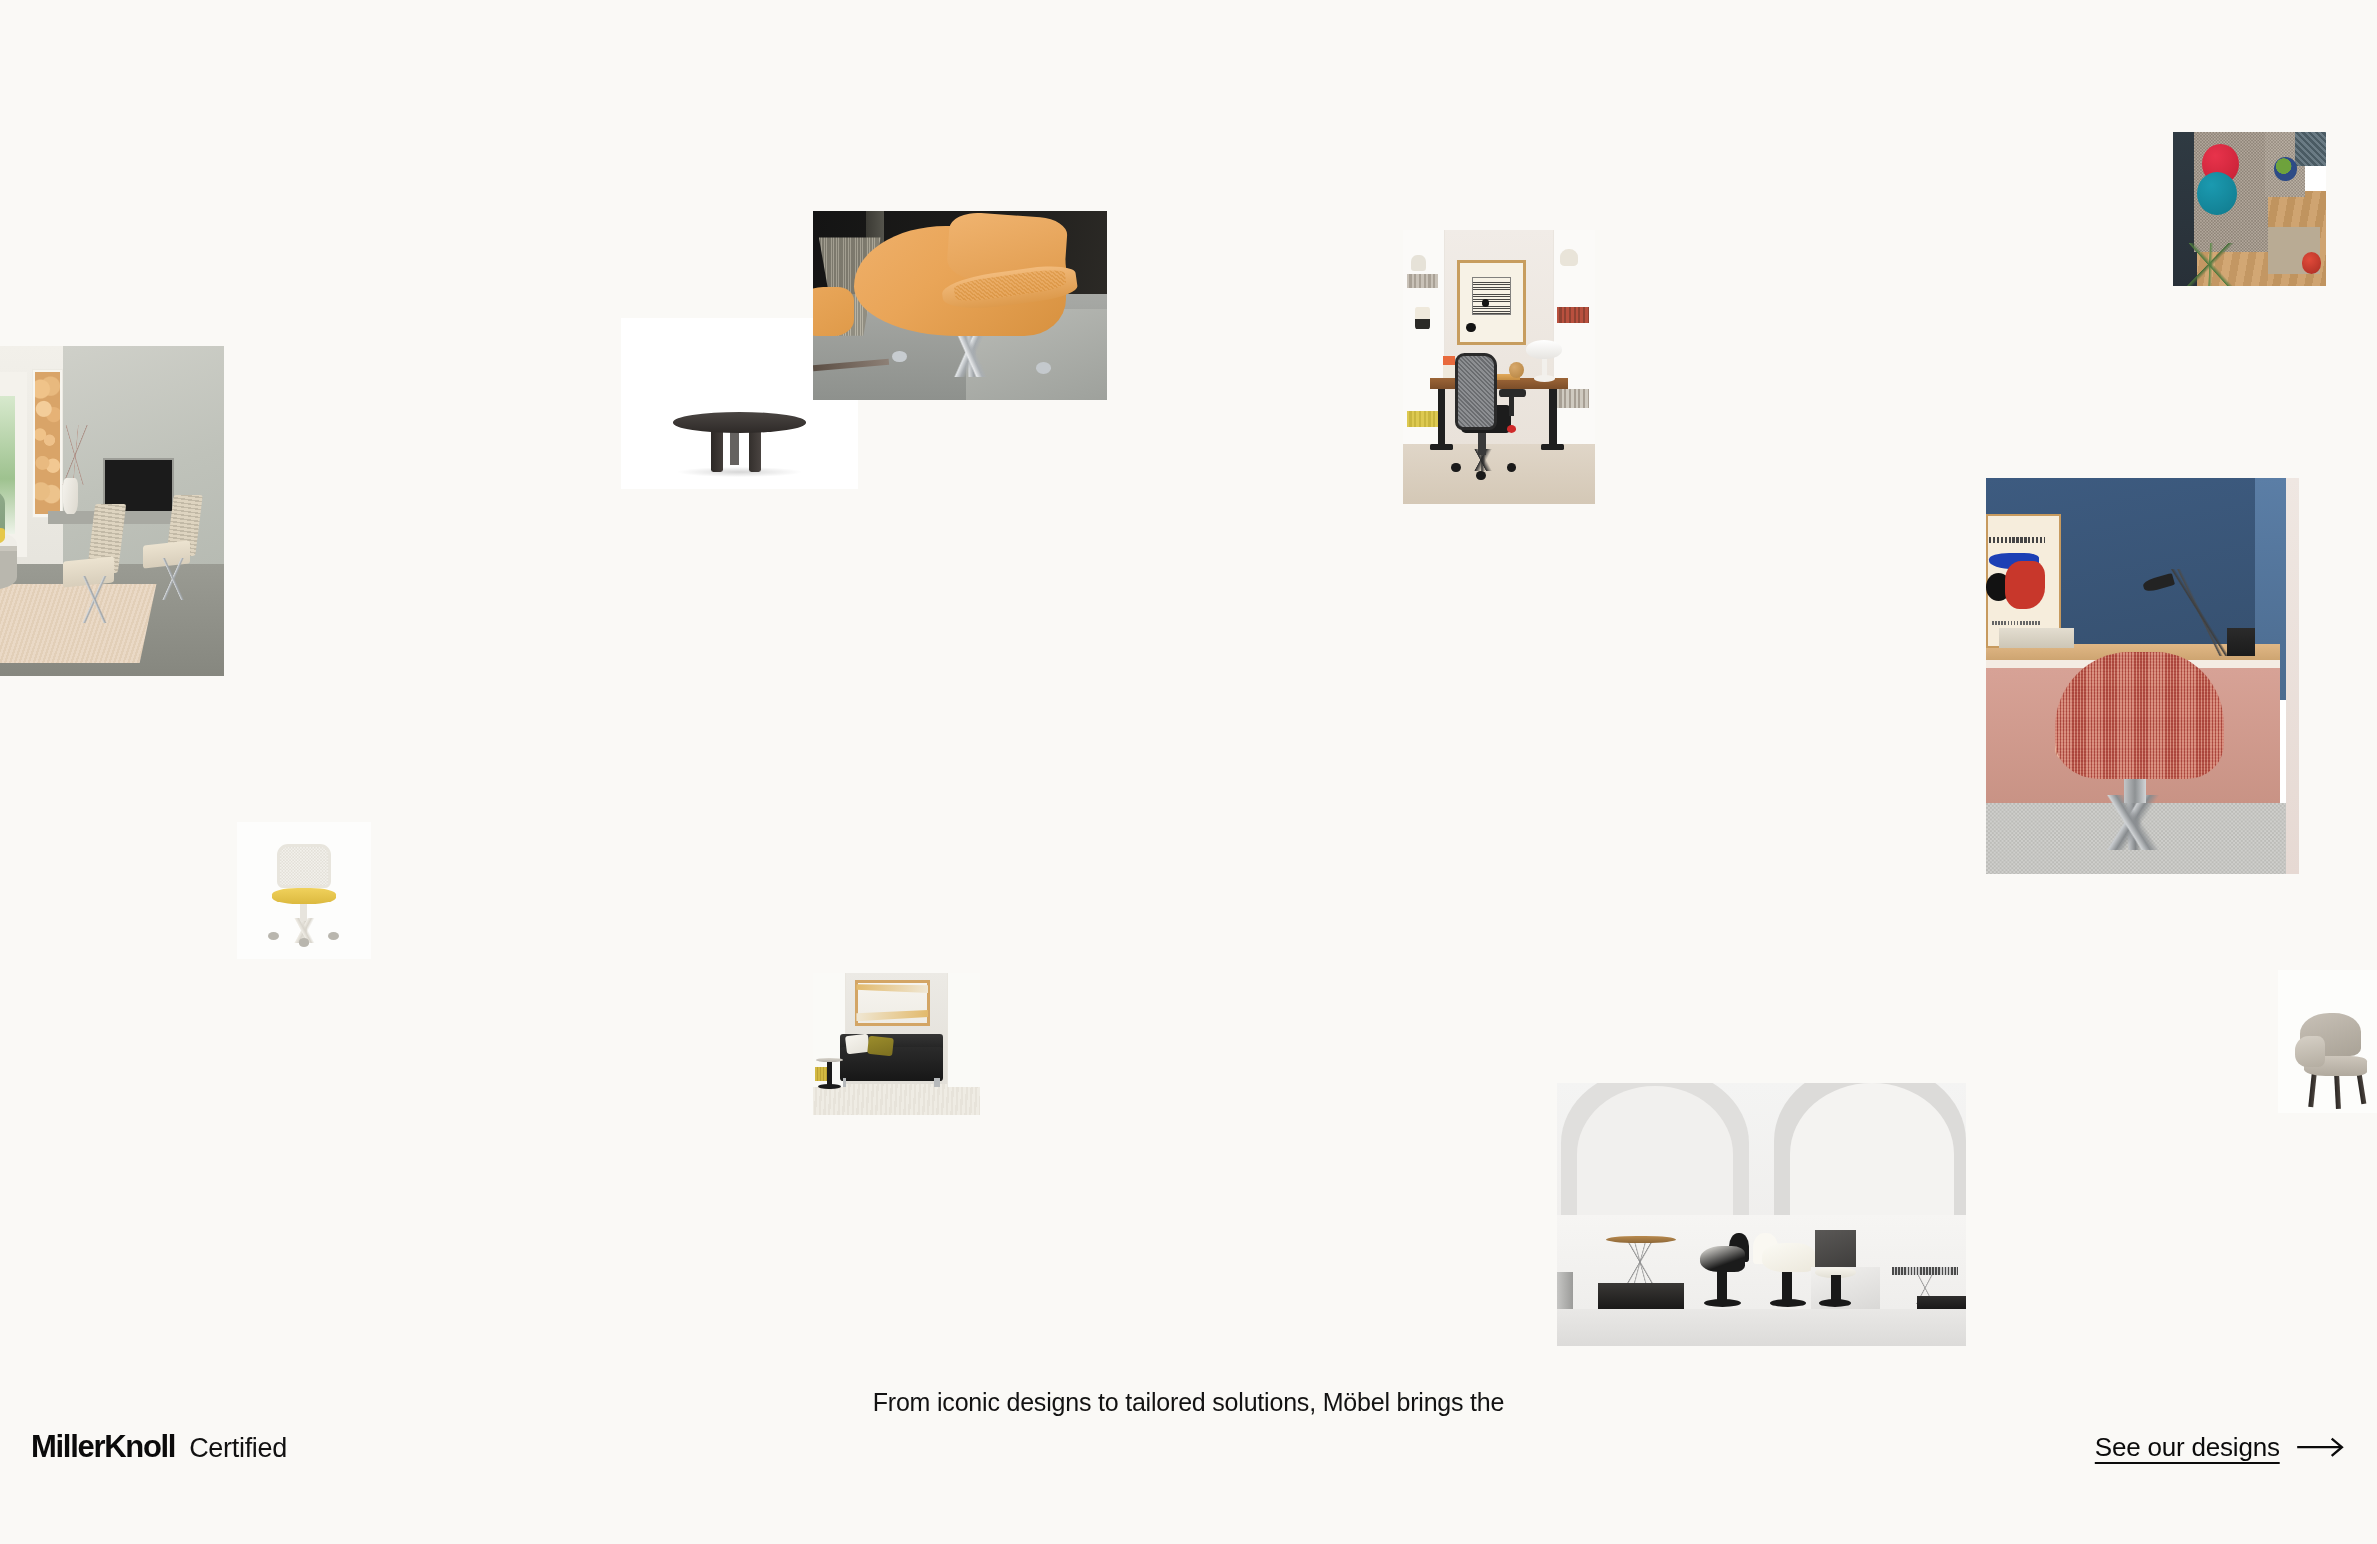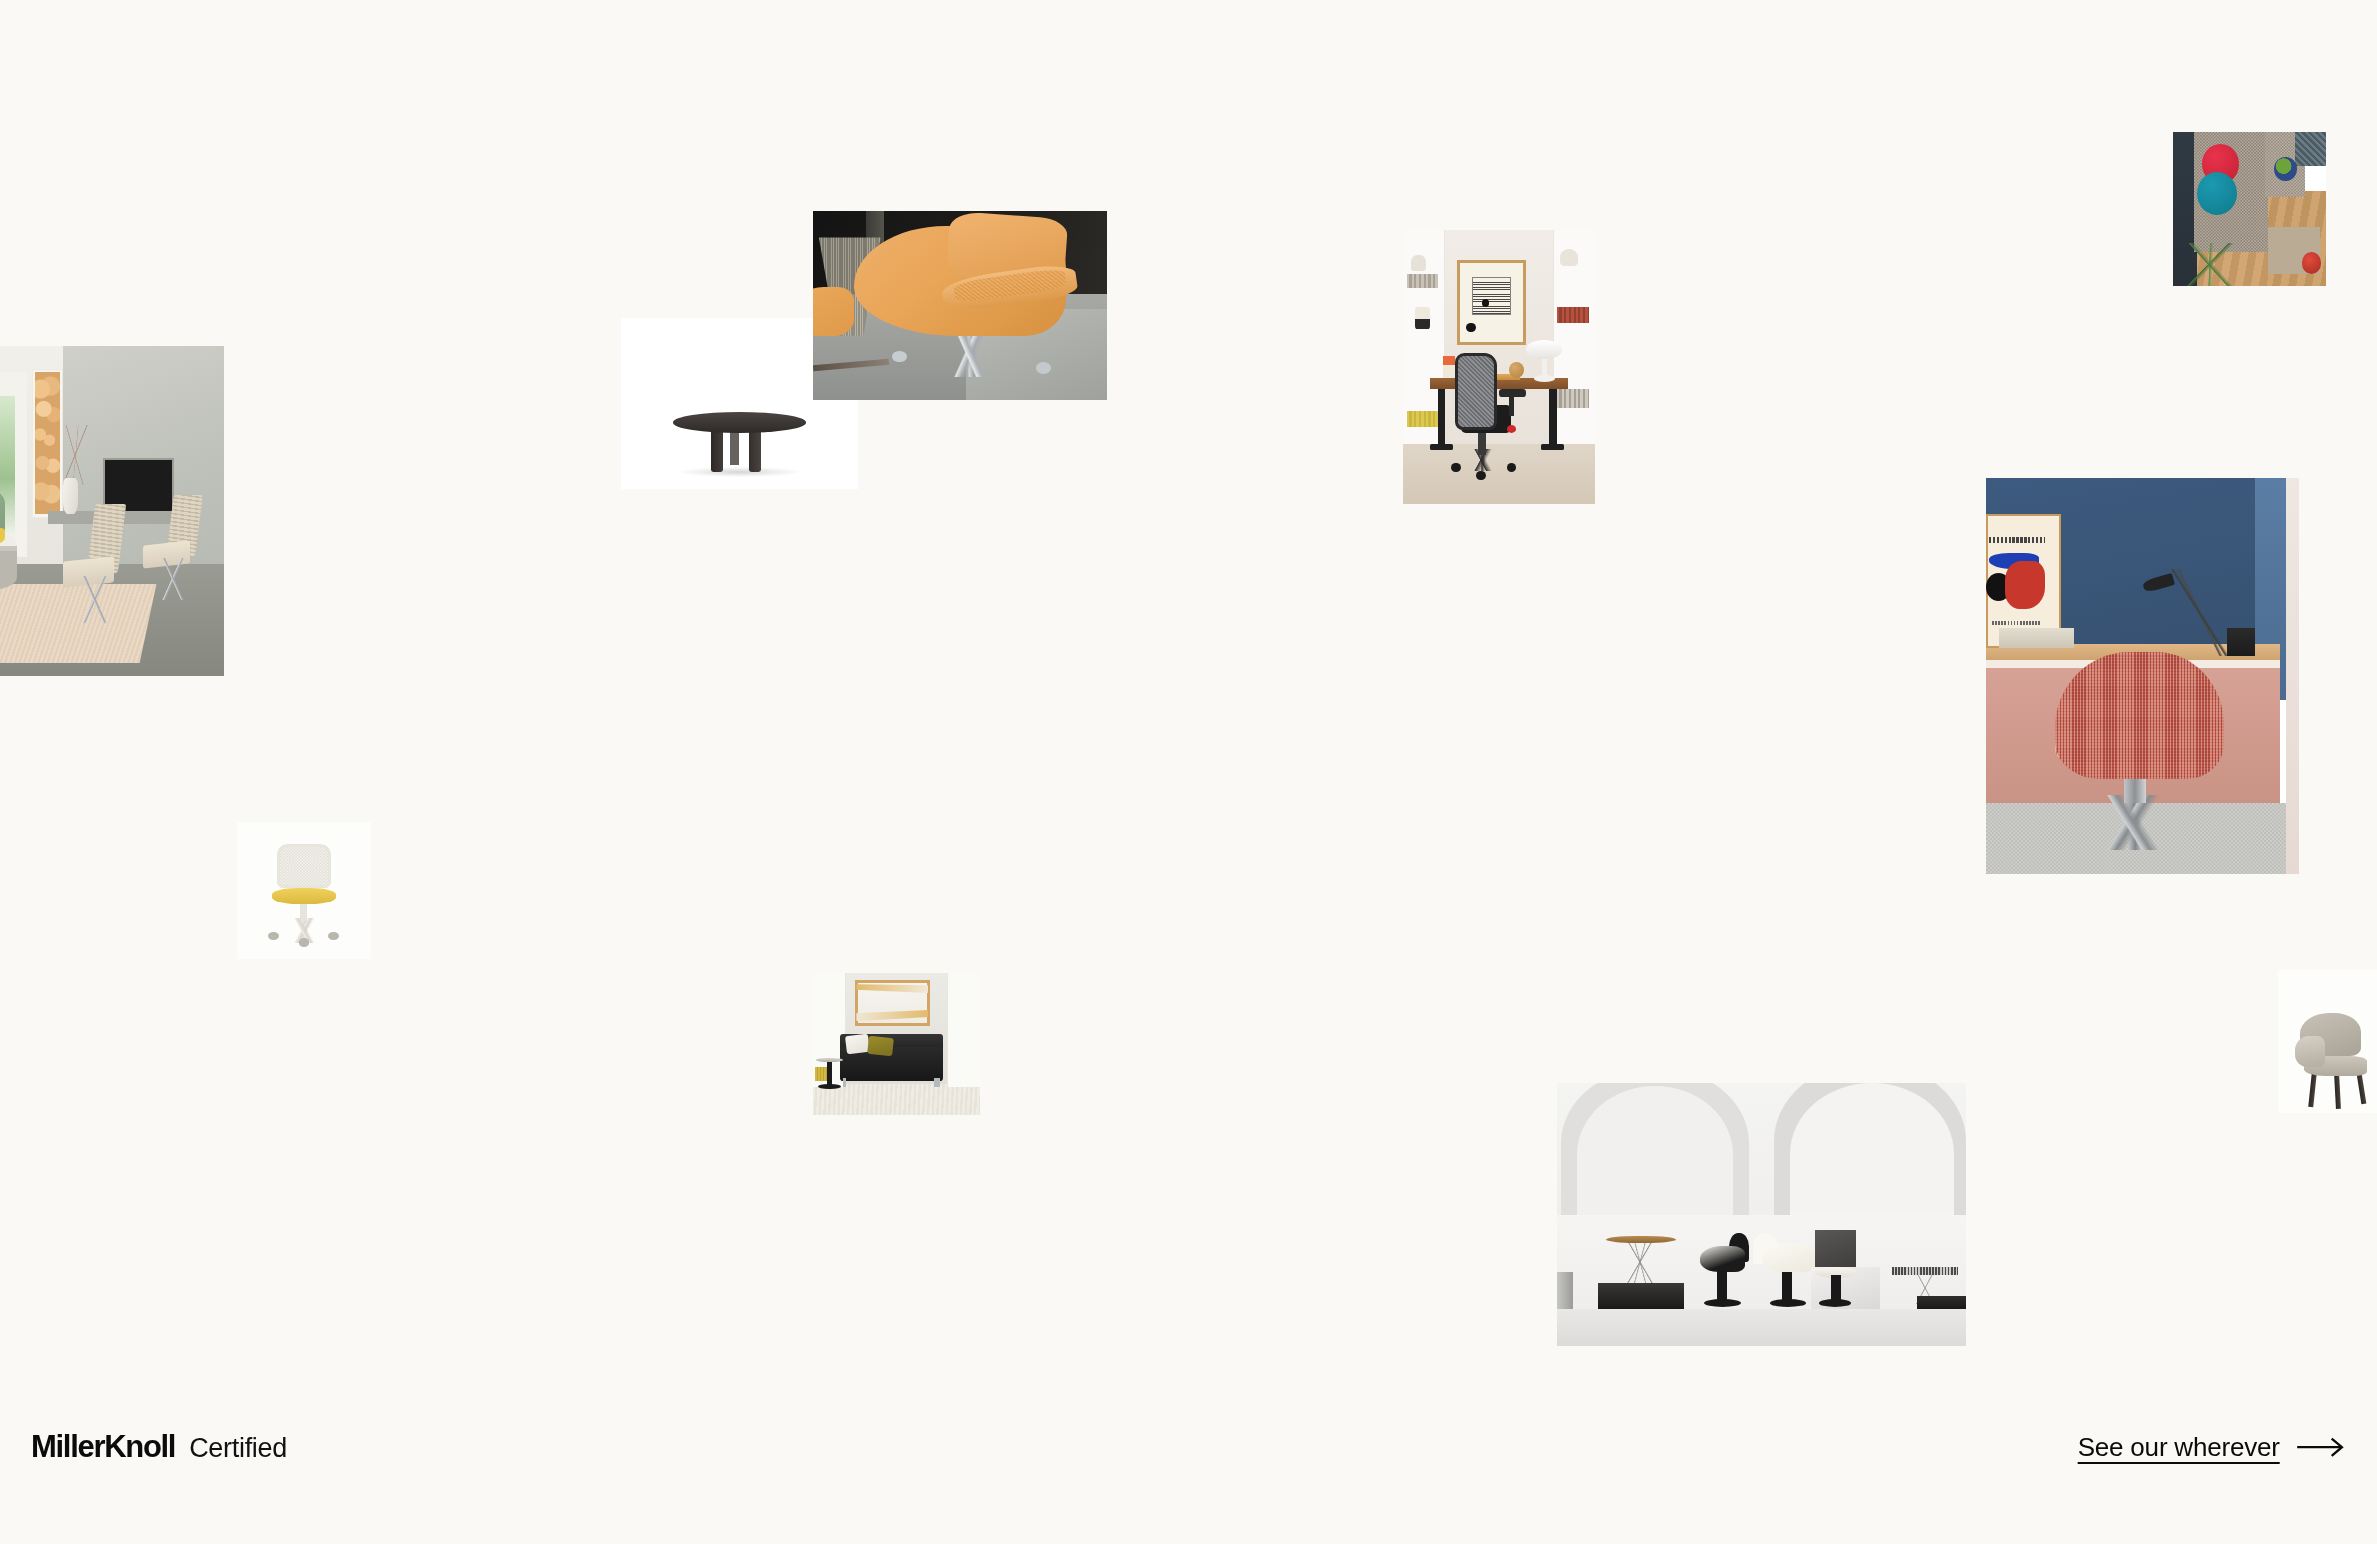--- a/index.html
+++ b/index.html
@@ -797,24 +797,25 @@
 
   <h1 id="headline">
   </h1>
 
   <div id="footer-brand">
     <span id="brand-wordmark">MillerKnoll</span>
     <span id="brand-certified">Certified</span>
   </div>
 
   <p id="footer-copy">
+    <span>From iconic designs to tailored solutions, Möbel brings the</span>
   </p>
 
   <a id="footer-cta" href="#">
-    <span id="cta-label">See our wherever</span>
+    <span id="cta-label">See our designs</span>
     <span id="cta-arrow">
       <svg width="49" height="20.4" viewBox="0 0 62 26" aria-hidden="true">
         <line x1="0" y1="13" x2="56" y2="13" stroke="#0b0b0b" stroke-width="3"></line>
         <polyline points="44,2 57,13 44,24" fill="none" stroke="#0b0b0b" stroke-width="3"></polyline>
       </svg>
     </span>
   </a>
 
 </div>
 

